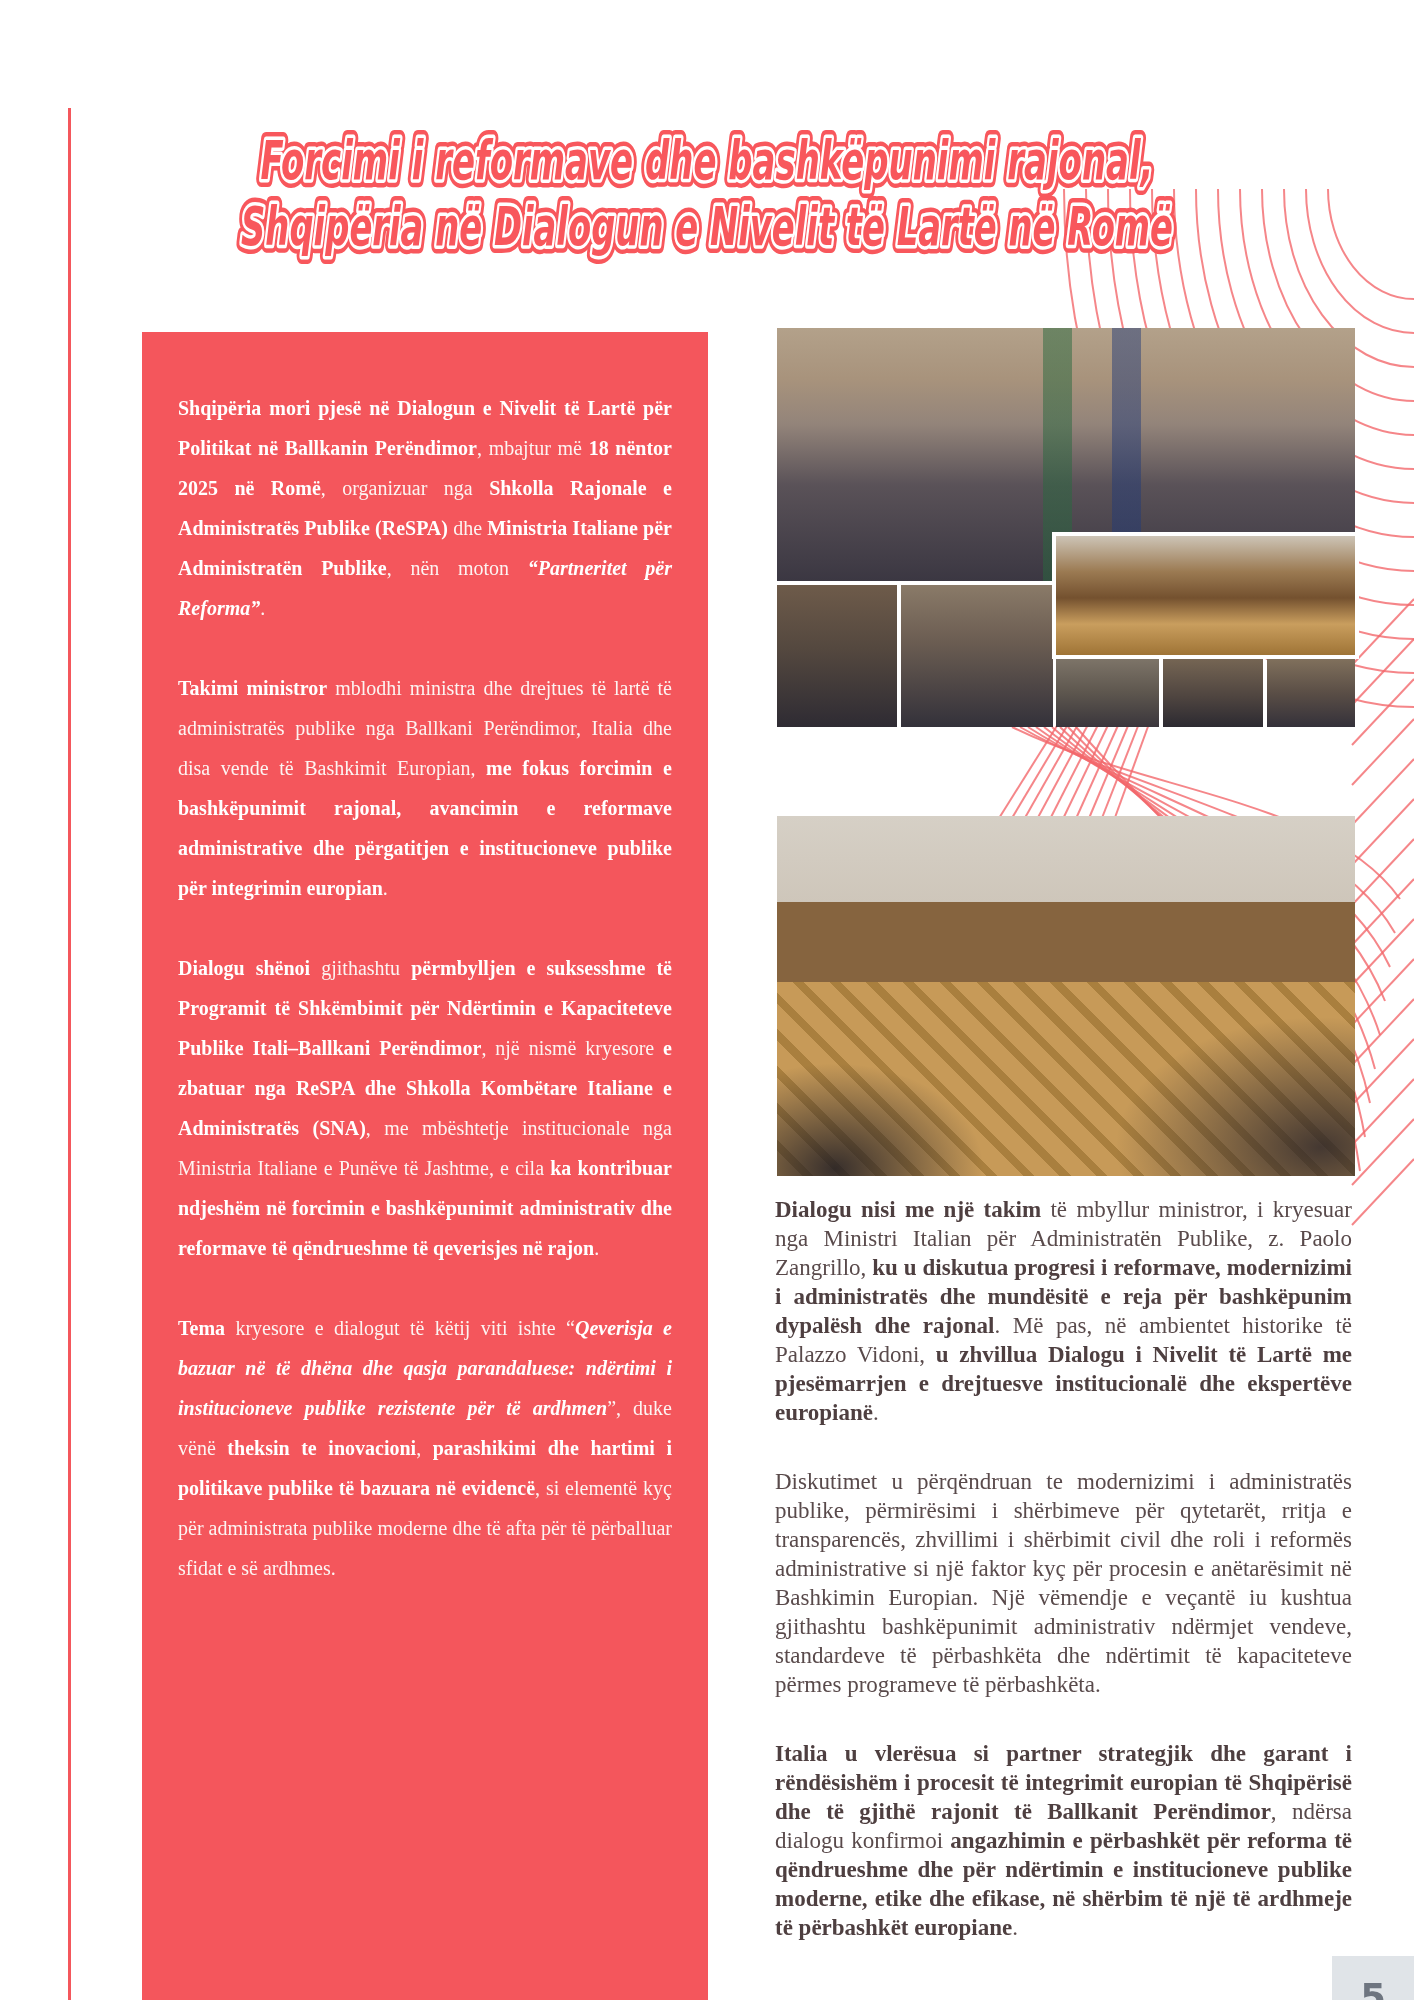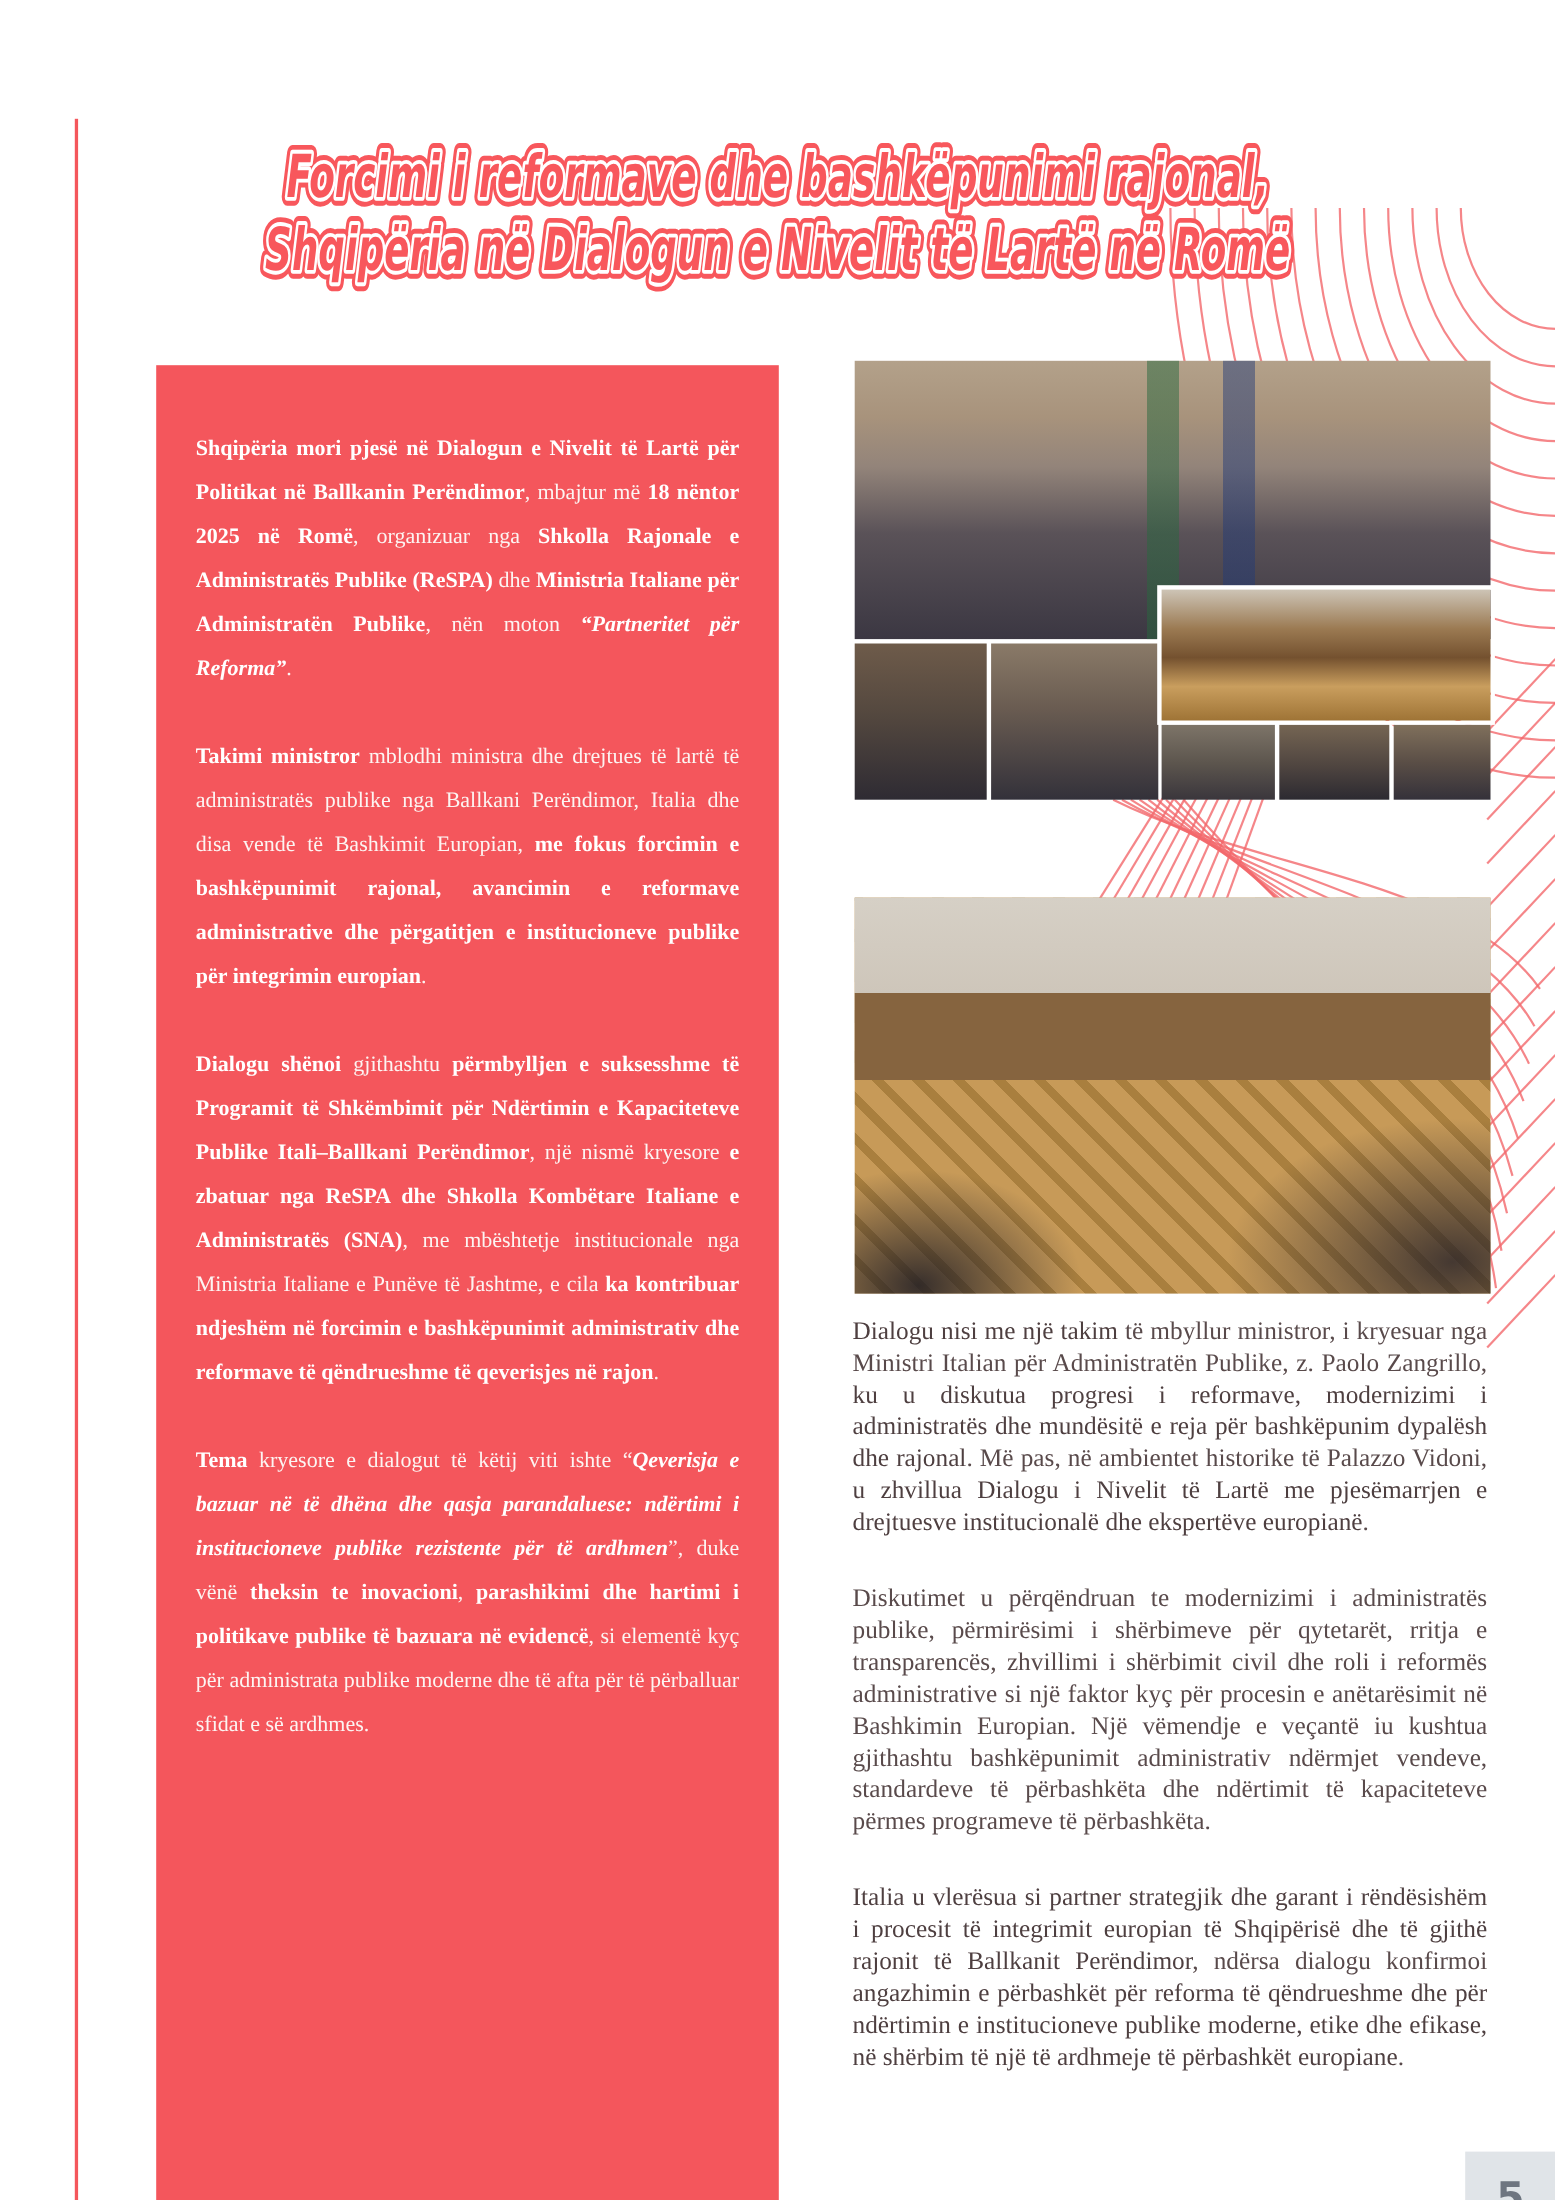--- a/index.html
+++ b/index.html
@@ -18,21 +18,21 @@
   .t-front{fill:#F8575C;stroke:#ffffff;stroke-width:7px;stroke-linejoin:round;paint-order:stroke;}
   
   .red-box{position:absolute;left:142px;top:293px;width:566px;height:1707px;background:#F4565C;
            box-sizing:border-box;padding:56px 36px 0 36px;z-index:2;}
   .red-box .para{color:#FCF4F2;font-size:20px;line-height:40px;text-align:justify;margin:0 0 40px 0;}
   .red-box .run-b{font-weight:700;color:#ffffff;}
   .red-box .run-bi{font-weight:700;font-style:italic;color:#ffffff;}
   
   .col-right{position:absolute;left:775px;top:1156px;width:577px;z-index:2;}
   .col-right .para{color:#594A4B;font-size:23px;line-height:29px;text-align:justify;margin:0 0 40px 0;}
-  .col-right .run-b{font-weight:400;color:#4E3F40;}
+  .col-right .run-b{font-weight:700;color:#4E3F40;}
   
   .collage{position:absolute;left:777px;top:289px;width:578px;height:399px;z-index:2;}
   .collage .tile{position:absolute;}
   .tile-group{left:0;top:0;width:578px;height:253px;
     background:
       linear-gradient(90deg, rgba(0,0,0,0) 0 46%, rgba(40,104,62,.50) 46% 51%, rgba(0,0,0,0) 51% 58%, rgba(33,58,120,.48) 58% 63%, rgba(0,0,0,0) 63%),
       linear-gradient(180deg,#B3A18A 0%,#A8937C 20%,#93847A 38%,#5A5258 62%,#3B3742 100%);}
   .tile-meeting-top{left:279px;top:208px;width:299px;height:119px;box-shadow:0 0 0 4px #ffffff;
     background:linear-gradient(180deg,#CDC4B6 0%,#9B7A52 30%,#74512F 52%,#C99E5E 74%,#9F7436 100%);}
   .tile-speaker-woman{left:0;top:257px;width:120px;height:142px;

